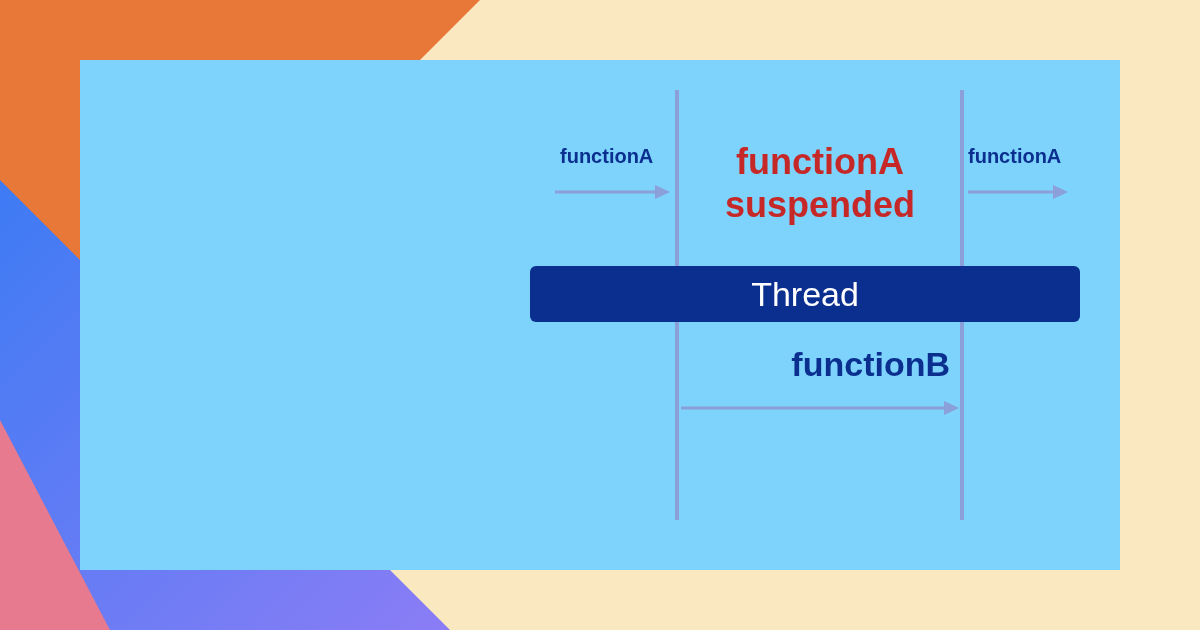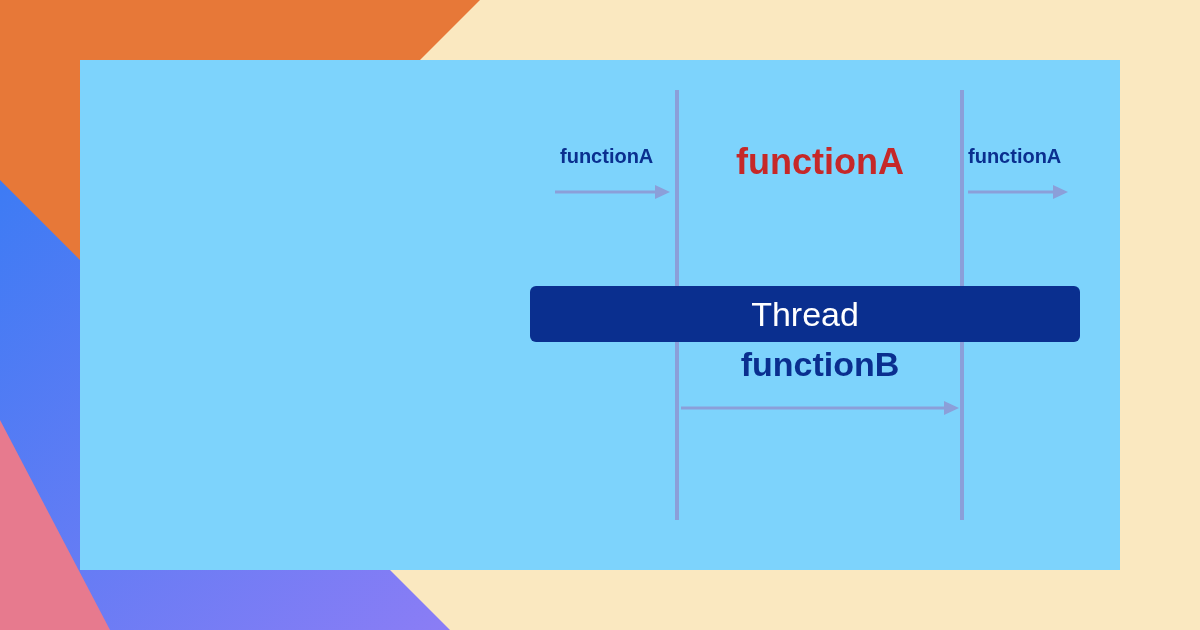--- a/index.html
+++ b/index.html
@@ -57,38 +57,38 @@
       width: 260px;
       text-align: center;
       color: #c62828;
       font-size: 36px;
       font-weight: bold;
       line-height: 1.2;
     }
     .thread-bar {
       position: absolute;
       left: 70px;
-      top: 196px;
+      top: 176px;
       width: 550px;
       height: 56px;
       background: #0a2f8f;
       border-radius: 6px;
       color: #fff;
       font-size: 34px;
       font-weight: normal;
       display: flex;
       align-items: center;
       justify-content: center;
     }
     .functionB {
       position: absolute;
       left: 230px;
       top: 255px;
       width: 260px;
-      text-align: center;
+      text-align: right;
       color: #0a2f8f;
       font-size: 34px;
       font-weight: bold;
     }
     .arrow {
       position: absolute;
       height: 20px;
     }
     .arrow svg { width: 100%; height: 100%; }
     .arrow-a-in { left: 95px; top: 92px; width: 115px; }
@@ -121,20 +121,21 @@
     <div class="label-small label-fa-left">functionA</div>
     <div class="arrow arrow-a-in">
       <svg viewBox="0 0 115 20">
           <line x1="0" y1="10" x2="100" y2="10" stroke="#8b9fd9" stroke-width="3"></line>
           <polygon points="100,3 115,10 100,17" fill="#8b9fd9"></polygon>
         </svg>
     </div>
 
     <div class="suspended">
       <span>functionA</span><br>
+      <span>suspended</span>
     </div>
 
     <div class="label-small label-fa-right">functionA</div>
     <div class="arrow arrow-a-out">
       <svg viewBox="0 0 100 20">
           <line x1="0" y1="10" x2="85" y2="10" stroke="#8b9fd9" stroke-width="3"></line>
           <polygon points="85,3 100,10 85,17" fill="#8b9fd9"></polygon>
         </svg>
     </div>
 

